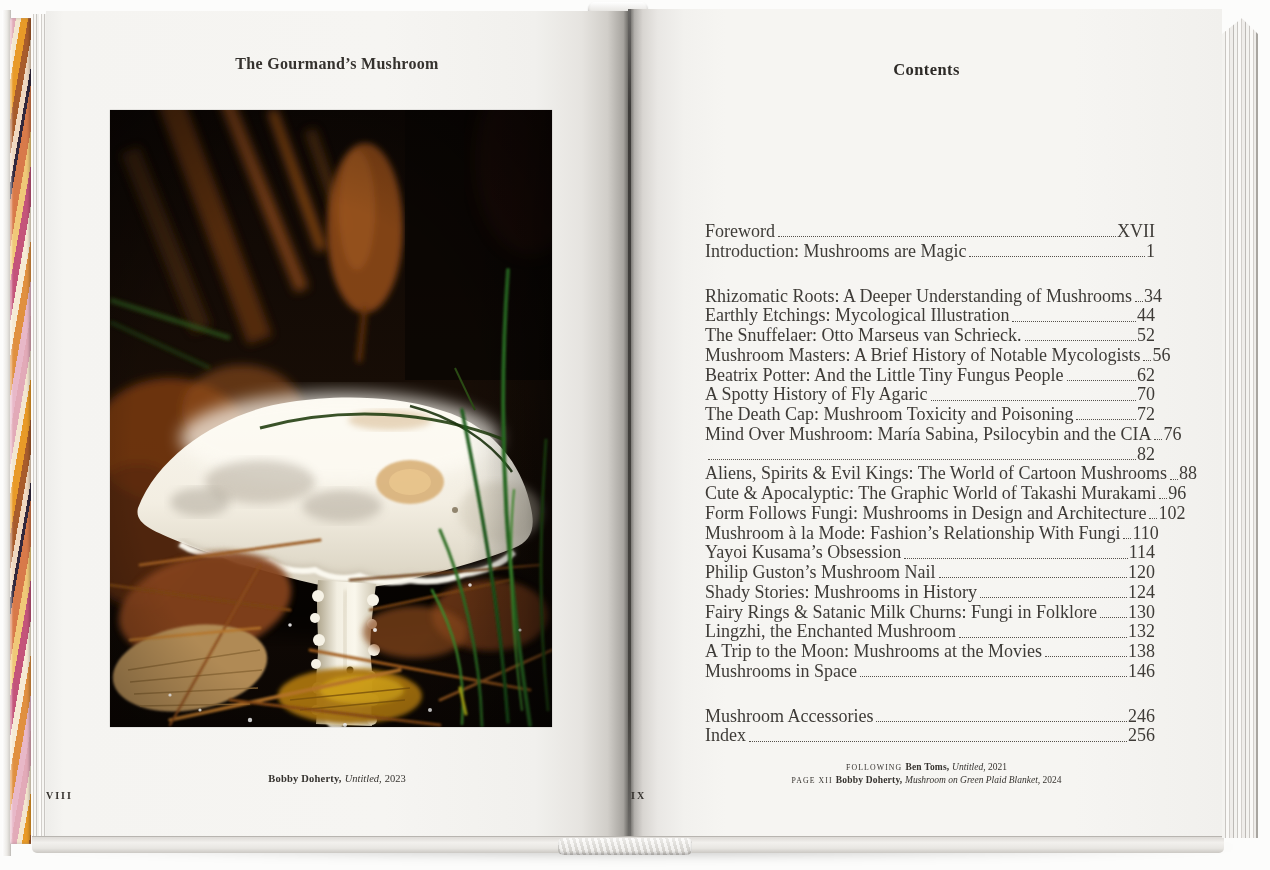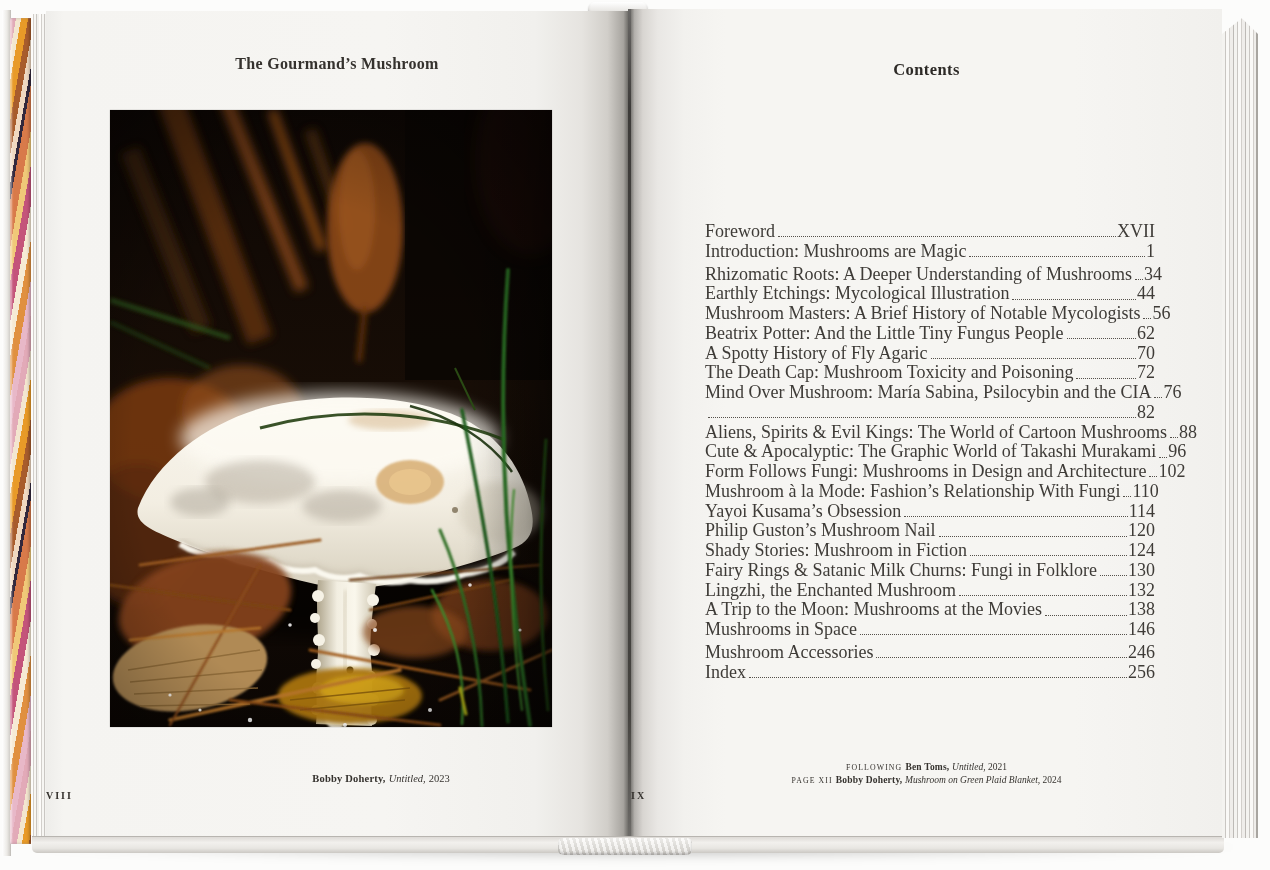--- a/index.html
+++ b/index.html
@@ -57,33 +57,33 @@
       #7d7b77 0%,#b3b0ac .6%,#d8d5d1 2%,#e9e7e4 4.5%,#f2f1ee 9%,#f6f5f2 16%,
       #f6f5f2 75%,#f1f0ed 100%);}
 
   
   .running-header{left:0;top:44px;width:100%;text-align:center;
     font-weight:bold;font-size:16px;letter-spacing:.3px;color:#35322e;}
   .photo{left:64px;top:99px;width:442px;height:617px;box-shadow:0 0 1px rgba(0,0,0,.4);}
   .photo svg{display:block;}
   .photo-sheen{left:64px;top:99px;width:442px;height:617px;pointer-events:none;
     background:linear-gradient(to right,rgba(0,0,0,0) 80%,rgba(0,0,0,.16) 94%,rgba(0,0,0,.34) 100%);}
-  .caption{left:0;top:762px;width:100%;text-align:center;font-size:10.5px;color:#35322e;padding-left:44px;}
+  .caption{left:0;top:762px;width:100%;text-align:center;font-size:10.5px;color:#35322e;}
   .caption b{letter-spacing:.2px;}
   .caption .sep{margin-right:3px;}
   .folio{left:0;width:100%;text-align:left;font-weight:bold;font-size:10px;
     letter-spacing:2px;color:#35322e;}
   .folio-left{top:779px;}
   .folio-right{top:781px;}
 
   
   .contents-heading{left:0;top:51px;width:100%;text-align:center;
     font-weight:bold;font-size:16.5px;letter-spacing:.4px;color:#2d2a27;}
   .toc{left:74px;top:213px;width:450px;}
-  .toc-group{margin-top:3px;}
+  .toc-group{margin-top:25px;}
   .toc-group:first-child{margin-top:0;}
   .toc-row{display:flex;align-items:flex-end;height:19.75px;
     font-size:18px;line-height:19.75px;color:#3e3b37;}
   .toc-title{white-space:nowrap;}
   .toc-leader{flex:1;min-width:8px;border-bottom:1.7px dotted #55514b;margin:0 1px 4.5px 3px;}
   .toc-num{white-space:nowrap;}
 
   .credits{left:0;top:752px;width:100%;text-align:center;font-size:9.5px;color:#35322e;}
   .credit-line{line-height:12px;}
   .credit-prefix{font-size:7.8px;letter-spacing:1.1px;}
@@ -304,20 +304,25 @@
           <span class="toc-title">Rhizomatic Roots: A Deeper Understanding of Mushrooms</span>
           <span class="toc-leader"></span>
           <span class="toc-num">34</span>
         </div>
         <div class="toc-row">
           <span class="toc-title">Earthly Etchings: Mycological Illustration</span>
           <span class="toc-leader"></span>
           <span class="toc-num">44</span>
         </div>
         <div class="toc-row">
+          <span class="toc-title">The Snuffelaer: Otto Marseus van Schrieck.</span>
+          <span class="toc-leader"></span>
+          <span class="toc-num">52</span>
+        </div>
+        <div class="toc-row">
           <span class="toc-title">Mushroom Masters: A Brief History of Notable Mycologists</span>
           <span class="toc-leader"></span>
           <span class="toc-num">56</span>
         </div>
         <div class="toc-row">
           <span class="toc-title">Beatrix Potter: And the Little Tiny Fungus People</span>
           <span class="toc-leader"></span>
           <span class="toc-num">62</span>
         </div>
         <div class="toc-row">
@@ -363,21 +368,21 @@
           <span class="toc-title">Yayoi Kusama’s Obsession</span>
           <span class="toc-leader"></span>
           <span class="toc-num">114</span>
         </div>
         <div class="toc-row">
           <span class="toc-title">Philip Guston’s Mushroom Nail</span>
           <span class="toc-leader"></span>
           <span class="toc-num">120</span>
         </div>
         <div class="toc-row">
-          <span class="toc-title">Shady Stories: Mushroom in Fiction</span>
+          <span class="toc-title">Shady Stories: Mushrooms in History</span>
           <span class="toc-leader"></span>
           <span class="toc-num">124</span>
         </div>
         <div class="toc-row">
           <span class="toc-title">Fairy Rings &amp; Satanic Milk Churns: Fungi in Folklore</span>
           <span class="toc-leader"></span>
           <span class="toc-num">130</span>
         </div>
         <div class="toc-row">
           <span class="toc-title">Lingzhi, the Enchanted Mushroom</span>

